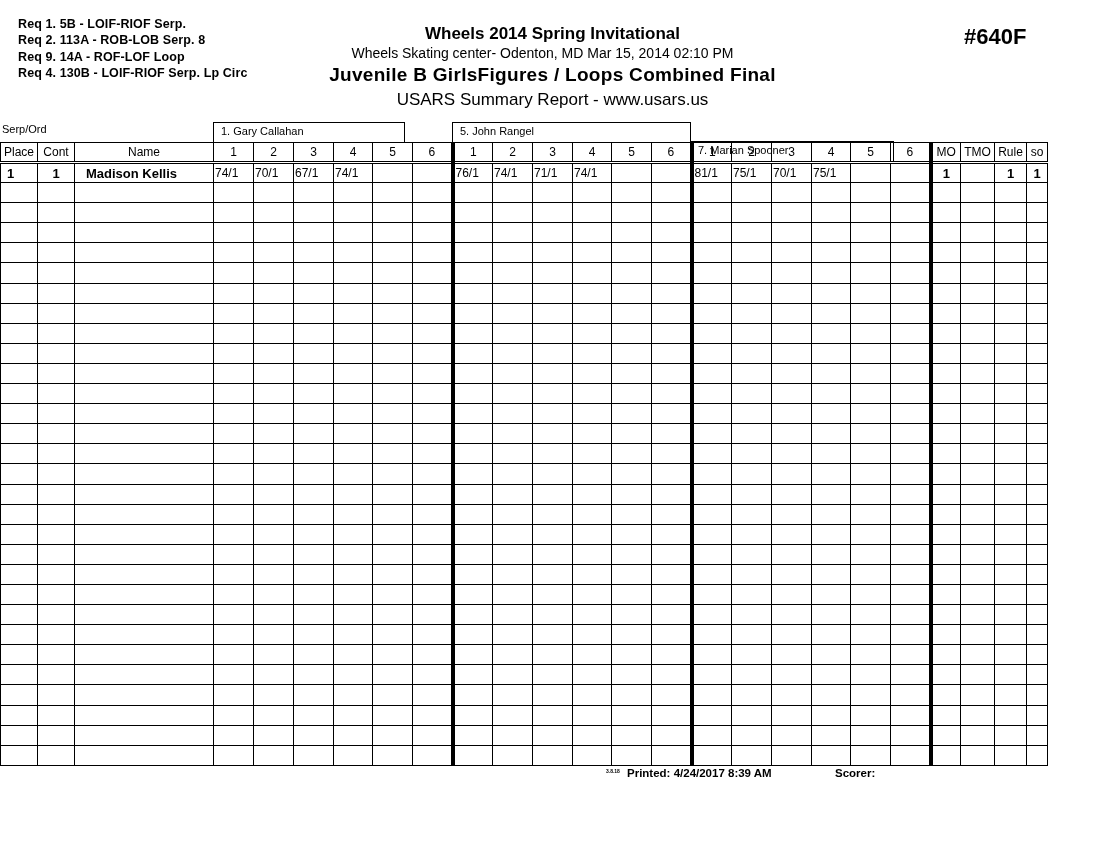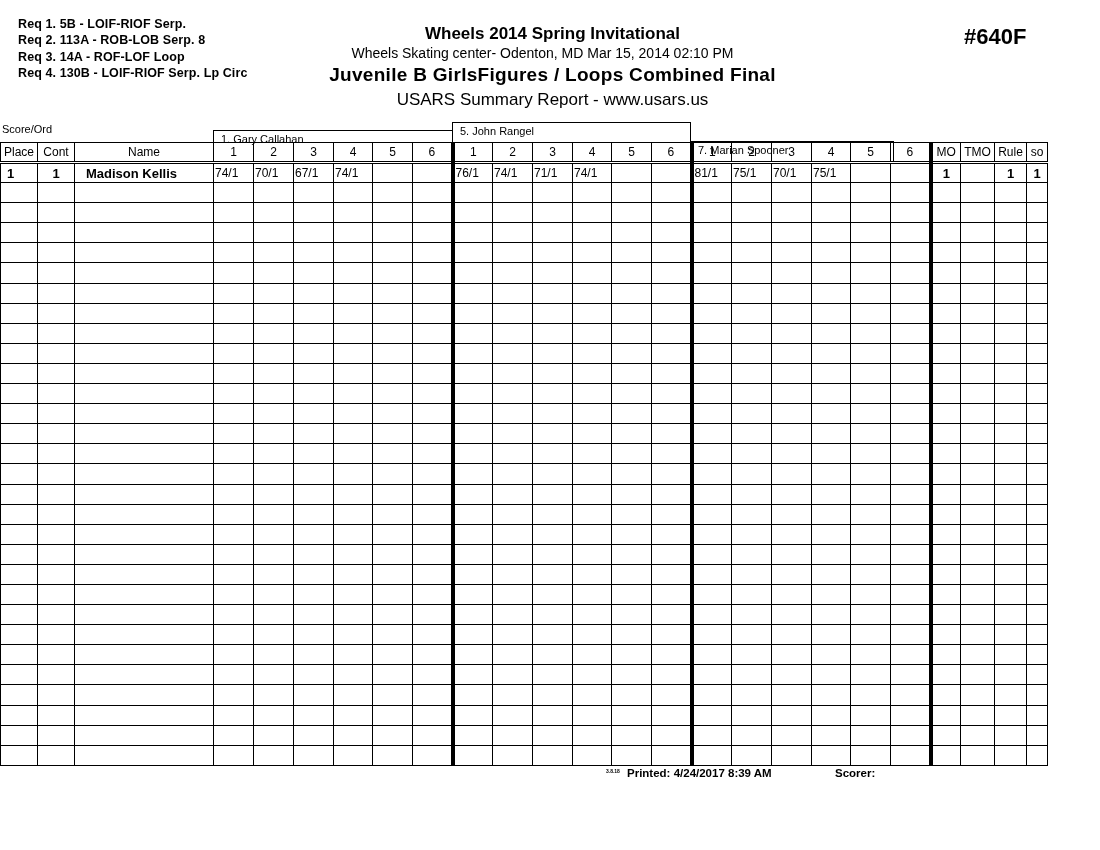--- a/index.html
+++ b/index.html
@@ -33,33 +33,33 @@
 
   .footer { position: absolute; top: 767px; font-size: 11.5px; font-weight: bold; white-space: nowrap; }
   .version { position: absolute; left: 606px; top: 768px; font-size: 5px; font-weight: bold; }
 </style>
 </head>
 <body>
 
 <div class="req-list">
   <div>Req  1.  5B - LOIF-RIOF Serp.</div>
   <div>Req  2.  113A - ROB-LOB Serp. 8</div>
-  <div>Req  3.  14A - ROF-LOF Loop</div>
+  <div>Req  9.  14A - ROF-LOF Loop</div>
   <div>Req  4.  130B - LOIF-RIOF Serp. Lp Circ</div>
 </div>
 
 <div class="hdr hdr-title">Wheels 2014 Spring Invitational</div>
 <div class="hdr hdr-venue">Wheels Skating center- Odenton, MD  Mar 15, 2014  02:10 PM</div>
 <div class="hdr hdr-event">Juvenile B GirlsFigures / Loops Combined Final</div>
 <div class="hdr hdr-report">USARS Summary Report - www.usars.us</div>
 <div class="event-code">#640F</div>
 
-<div class="score-ord">Score/Ord</div>
-
-<div class="judge-box" style="left:213px; width:240px;margin-top:8px;">1.  Gary Callahan</div>
+<div class="score-ord">Serp/Ord</div>
+
+<div class="judge-box" style="left:213px; width:192px;">1.  Gary Callahan</div>
 <div class="judge-box" style="left:452px; width:239px;">5.  John Rangel</div>
 <div class="judge-box" style="left:690px; width:204px;margin-top:19px;">7.  Marian Spooner</div>
 
 <table class="grid">
   <colgroup>
     <col style="width:37px">
       <col style="width:37px">
       <col style="width:139px">
     <col style="width:40px">
       <col style="width:40px">

